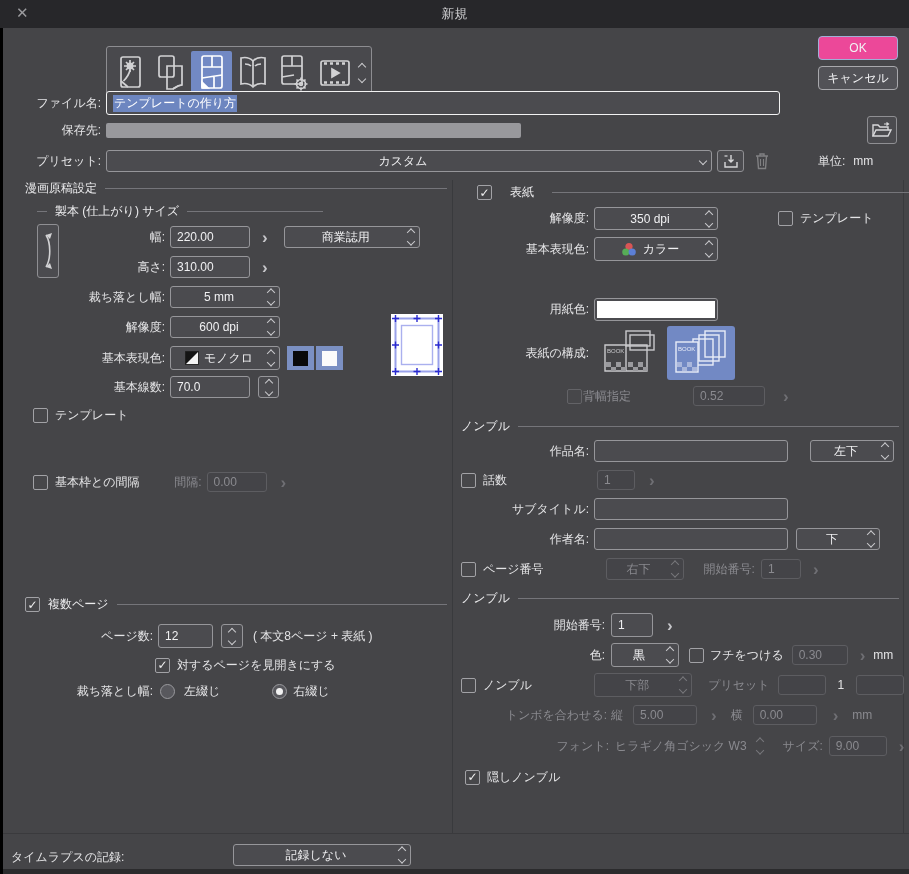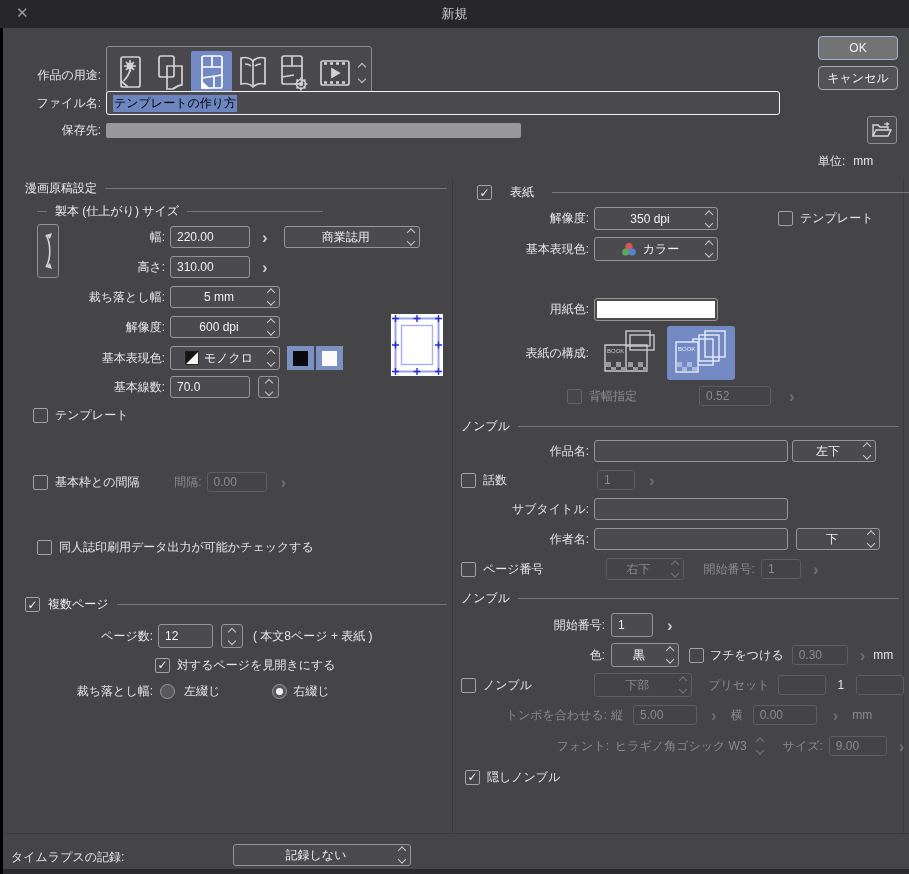--- a/index.html
+++ b/index.html
@@ -33,52 +33,49 @@
        background:#47474a;display:flex;align-items:center;justify-content:center;flex:none}
   .chk.on::after{content:"✓";color:#f2f2f2;font-size:12px;font-weight:bold;line-height:1}
   .chk.cdis{border-color:#636367}
   .radio{width:15px;height:15px;border-radius:50%;border:1.5px solid #9a9a9e;background:#58585d;
          box-sizing:border-box;position:relative;flex:none}
   .radio.on::after{content:"";position:absolute;left:3px;top:3px;right:3px;bottom:3px;background:#f2f2f2;border-radius:50%}
   .sec{position:absolute;display:flex;align-items:center;gap:8px;color:#ececee;font-size:12px}
   .sec .line{flex:1;height:1px;background:#75757a}
   .btn{box-sizing:border-box;border-radius:4px;color:#f2f2f4;font-size:12px;display:flex;
        align-items:center;justify-content:center}
-  .ok{background:#737373;border:1px solid #9fb0d6}
+  .ok{background:#ec4899;border:1px solid #9fb0d6}
   .cancel{background:#525257;border:1px solid #a8a8ac}
   .iconbtn{box-sizing:border-box;border:1px solid #8f8f93;border-radius:3px;background:#4b4b4f;
            display:flex;align-items:center;justify-content:center}
   .pbox{position:absolute;box-sizing:border-box;border:1px solid #8d8d91;border-radius:3px;
         background:#49494d;display:flex;align-items:center;padding:2px}
   .pitem{width:41px;height:44px;display:flex;align-items:center;justify-content:center;border-radius:2px}
   .pitem.sel{background:#7289c4}
   .pchev{display:flex;flex-direction:column;gap:6px;margin:0 4px}
   .tile{width:27px;height:24px;background:#7b90c3;display:flex;align-items:center;justify-content:center;flex:none}
   .tile .sw{width:15px;height:15px}
-  .selhl{background:#6d86c0;color:#000000;padding:0 1px}
+  .selhl{background:#6d86c0;color:#ffffff;padding:0 1px}
   .graybar{background:#98989c;height:15px;border-radius:2px}
   .vline{position:absolute;width:1px;background:#393a3d}
   .hline{position:absolute;height:1px;background:#3a3a3d}
   .bookbtn{box-sizing:border-box;border-radius:3px;display:flex;align-items:center;justify-content:center}
   .bookbtn.sel{background:#7289c4}
   svg{display:block}
 </style>
 </head>
 <body>
 
 <div class="titlebar">
   <span class="close">✕</span>
   <span class="title">新規</span>
 </div>
 
 <div class="content">
 
-  <div class="row" style="left:10px;top:22px;height:50px">
-    <span class="lbl r" style="width:88px">作品の用途:</span>
-  </div>
   <div class="pbox" style="left:103px;top:18px;height:54px">
     <div class="pitem">
       <svg width="30" height="40" viewBox="0 0 30 40" fill="none" stroke="#d2d2d4" stroke-width="1.7">
         <rect x="6" y="4" width="19" height="30" rx="2"></rect>
         <circle cx="15" cy="13" r="2.6"></circle>
         <path d="M15 7v12M9 13h12M11 9l8 8M19 9l-8 8"></path>
         <path d="M15 17c-1 5-3.5 8-6.5 11"></path>
         <path d="M6 28l7 6"></path>
       </svg>
     </div>
@@ -139,20 +136,43 @@
     <div class="graybar" style="width:415px;margin-left:5px"></div>
   </div>
   <div class="iconbtn abs" style="left:864px;top:88px;width:30px;height:28px">
     <svg width="20" height="16" viewBox="0 0 20 16" fill="none" stroke="#d8d8da" stroke-width="1.4">
       <path d="M1 14V3h5l2 2h8v3"></path>
       <path d="M1 14l3-6h15l-3 6z"></path>
       <path d="M12 2h4M14.5 0.5L16.5 2L14.5 3.5" stroke-width="1.2"></path>
     </svg>
   </div>
 
+  <div class="row" style="left:10px;top:122px;height:22px">
+    <span class="lbl r" style="width:88px">プリセット:</span>
+    <div class="inp combo center" style="width:606px;height:22px;margin-left:5px">
+      <span>カスタム</span>
+      <span class="spin" style="gap:0">
+          <span class="cd"></span>
+        </span>
+    </div>
+    <div class="iconbtn" style="width:27px;height:22px;margin-left:5px">
+      <svg width="16" height="16" viewBox="0 0 16 16" fill="none" stroke="#d8d8da" stroke-width="1.4">
+        <path d="M2 9v5h12V9"></path>
+        <path d="M8 2v7M5.5 6.5L8 9l2.5-2.5"></path>
+        <path d="M1.5 3h3" stroke-width="1.2"></path>
+      </svg>
+    </div>
+    <div style="margin-left:10px;opacity:.4">
+      <svg width="16" height="18" viewBox="0 0 16 18" fill="none" stroke="#d8d8da" stroke-width="1.4">
+        <path d="M2 4h12M6 4V2h4v2"></path>
+        <path d="M3.5 4l1 12.5h7l1-12.5"></path>
+        <path d="M6.5 7v7M9.5 7v7" stroke-width="1.1"></path>
+      </svg>
+    </div>
+  </div>
   <div class="row" style="left:815px;top:124px;height:18px;gap:8px">
     <span class="lbl">単位:</span>
     <span class="lbl">mm</span>
   </div>
 
   <div class="vline" style="left:449px;top:152px;height:653px"></div>
   <div class="vline" style="left:900px;top:152px;height:653px"></div>
   <div class="hline" style="left:0;top:805px;width:906px"></div>
 
   <div class="sec" style="left:22px;top:152px;width:422px">
@@ -276,24 +296,20 @@
   <div class="row" style="left:30px;top:444px;height:20px">
     <span class="chk"></span>
     <span class="lbl" style="margin-left:7px">基本枠との間隔</span>
     <span class="lbl dis r" style="width:62px">間隔:</span>
     <div class="inp disd" style="width:60px;height:20px;margin-left:5px">
       <span>0.00</span>
     </div>
     <span class="arr disd" style="margin-left:14px">›</span>
   </div>
 
-  <div class="row" style="left:34px;top:510px;height:18px;gap:7px">
-    <span class="chk"></span>
-    <span class="lbl">同人誌印刷用データ出力が可能かチェックする</span>
-  </div>
 
   <div class="sec" style="left:22px;top:568px;width:422px">
     <span class="chk on"></span>
     <span>複数ページ</span>
     <span class="line"></span>
   </div>
 
   <div class="row" style="left:30px;top:596px;height:24px">
     <span class="lbl r" style="width:120px">ページ数:</span>
     <div class="inp" style="width:55px;height:24px;margin-left:5px">
@@ -393,36 +409,36 @@
             <rect x="16" y="33" width="5" height="5"></rect>
           <rect x="11" y="38" width="5" height="4"></rect>
             <rect x="21" y="38" width="5" height="4"></rect>
         </g>
       </svg>
     </div>
   </div>
 
   <div class="row" style="left:564px;top:358px;height:20px">
     <span class="chk cdis"></span>
-    <span class="lbl dis" style="margin-left:7px">背幅指定</span>
+    <span class="lbl dis" style="margin-left:1px">背幅指定</span>
     <div class="inp disd" style="width:72px;height:20px;margin-left:62px">
       <span>0.52</span>
     </div>
     <span class="arr disd" style="margin-left:18px">›</span>
   </div>
 
   <div class="sec" style="left:458px;top:390px;width:438px">
     <span>ノンブル</span>
     <span class="line"></span>
   </div>
 
   <div class="row" style="left:458px;top:412px;height:22px">
     <span class="lbl r" style="width:128px">作品名:</span>
     <div class="inp" style="width:194px;height:22px;margin-left:5px"></div>
-    <div class="inp combo center" style="width:84px;height:22px;margin-left:4px">
+    <div class="inp combo center" style="width:84px;height:22px;margin-left:22px">
       <span>左下</span>
       <span class="spin">
           <span class="cu"></span>
           <span class="cd"></span>
         </span>
     </div>
   </div>
 
   <div class="row" style="left:458px;top:442px;height:20px">
     <span class="chk"></span>

